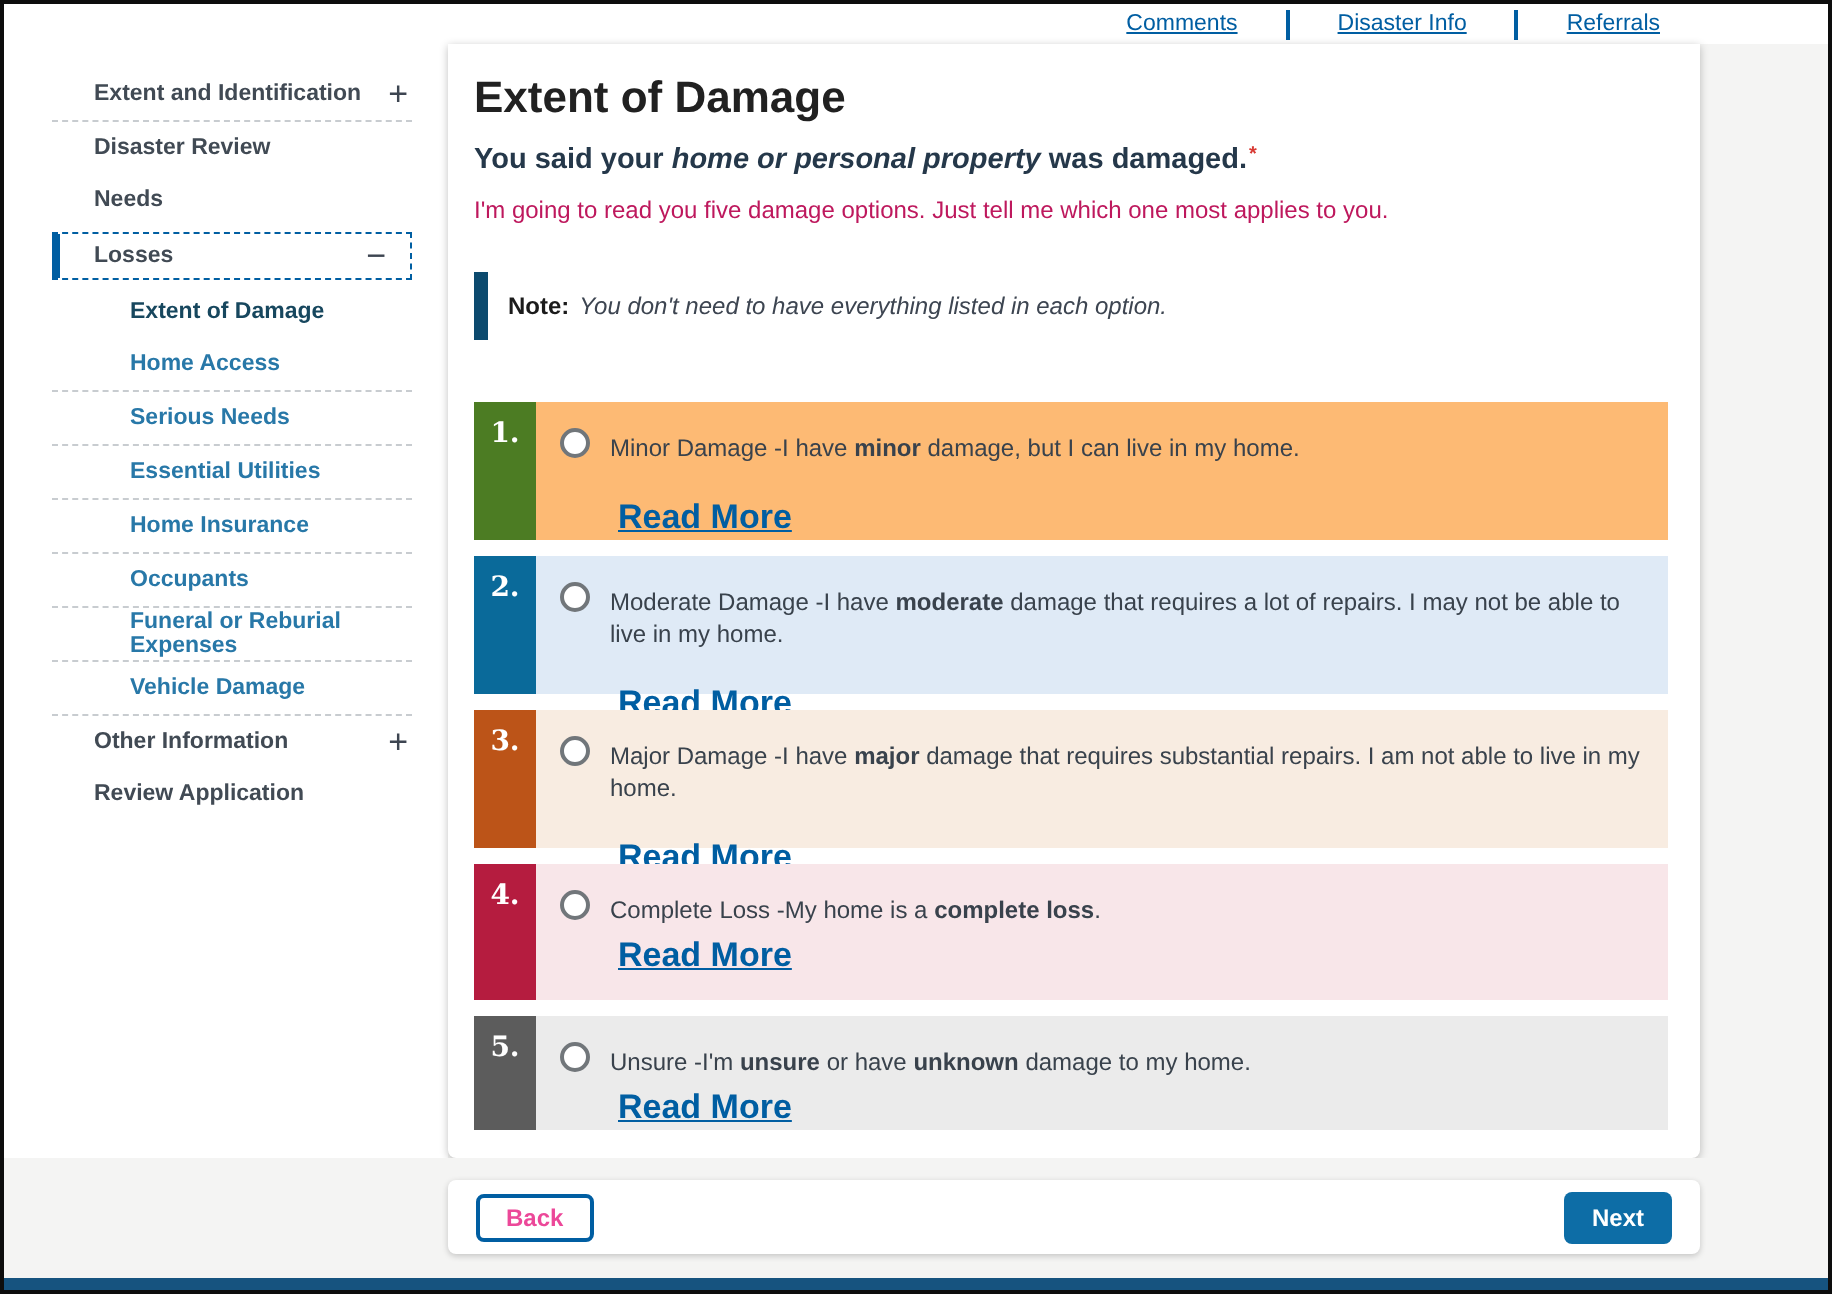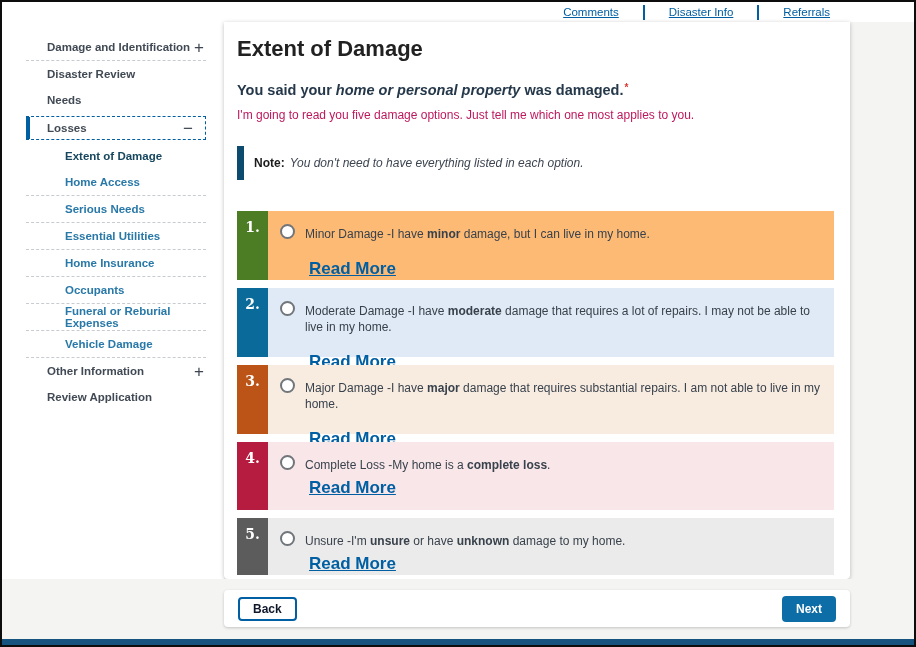--- a/index.html
+++ b/index.html
@@ -59,21 +59,21 @@
   .losses-box .expand-icon { right: 12px; }
 
   
   .main-card {
     width: 626px; flex-shrink: 0; background: #ffffff;
     border-radius: 0 0 4px 4px;
     box-shadow: 0 1px 4px rgba(0,0,0,0.25);
     padding: 12px 16px 0 13px;
   }
   .page-title { font-size: 22px; font-weight: 700; color: #212121; margin-top: 2px; }
-  .subtitle { font-size: 14.5px; font-weight: 600; color: #25384a; margin-top: 20px; }
+  .subtitle { font-size: 14.5px; font-weight: 600; color: #25384a; margin-top: 10px; }
   .subtitle .it { font-style: italic; }
   .subtitle .req { color: #d83933; font-size: 10px; vertical-align: 4px; margin-left: 1px; }
   .intro { font-size: 12px; color: #be185d; margin-top: 10px; }
   .note-box {
     margin-top: 24px; border-left: 7px solid #0c4a6e;
     padding: 10px 0 10px 10px; display: flex; align-items: center;
     font-size: 12px; color: #3d4551;
   }
   .note-box .note-label { font-weight: 700; color: #1b1b1b; margin-right: 5px; font-style: normal; }
   .note-box .note-text { font-style: italic; }
@@ -107,21 +107,21 @@
   
   .bottom-row { flex: 1; background: #f4f4f3; padding-left: 222px; }
   .button-bar {
     width: 626px; height: 37px; margin-top: 11px;
     background: #ffffff; border-radius: 4px;
     box-shadow: 0 1px 3px rgba(0,0,0,0.2);
     display: flex; align-items: center; justify-content: space-between;
     padding: 0 14px;
   }
   .btn-back {
-    background: #ffffff; border: 2px solid #005ea2; color: #0f172a;
+    background: #ffffff; border: 2px solid #005ea2; color: #ec4899;
     font-weight: 700; font-size: 12px; padding: 3px 13px; border-radius: 4px;
     font-family: "Liberation Sans", sans-serif; cursor: pointer;
   }
   .btn-next {
     border: none; color: #ffffff; font-weight: 700; font-size: 12px;
     padding: 6px 14px; border-radius: 4px;
     font-family: "Liberation Sans", sans-serif; cursor: pointer;
   }
   .footer-bar { height: 6px; flex-shrink: 0; }
 </style>
@@ -135,21 +135,21 @@
     <div class="link-sep"></div>
     <a class="top-link">Disaster Info</a>
     <div class="link-sep"></div>
     <a class="top-link">Referrals</a>
   </div>
 
   <div class="content-row">
 
     <nav class="sidebar">
       <div class="side-item">
-        <span class="lbl">Damage and Identification</span>
+        <span class="lbl">Extent and Identification</span>
         <span class="expand-icon">+</span>
       </div>
       <div class="sep"></div>
       <div class="side-item">
         <span class="lbl">Disaster Review</span>
       </div>
       <div class="side-item">
         <span class="lbl">Needs</span>
       </div>
       <div class="losses-box">

